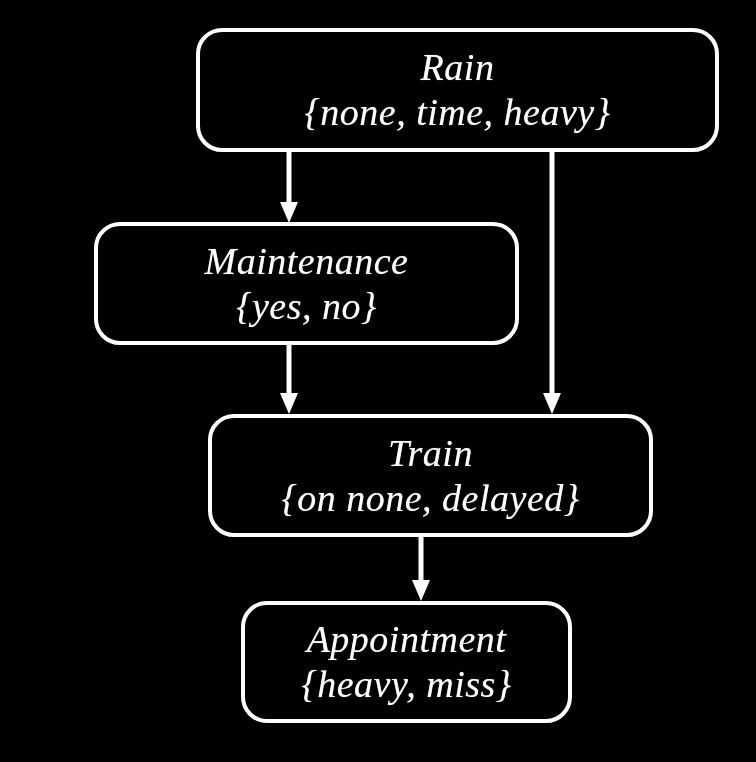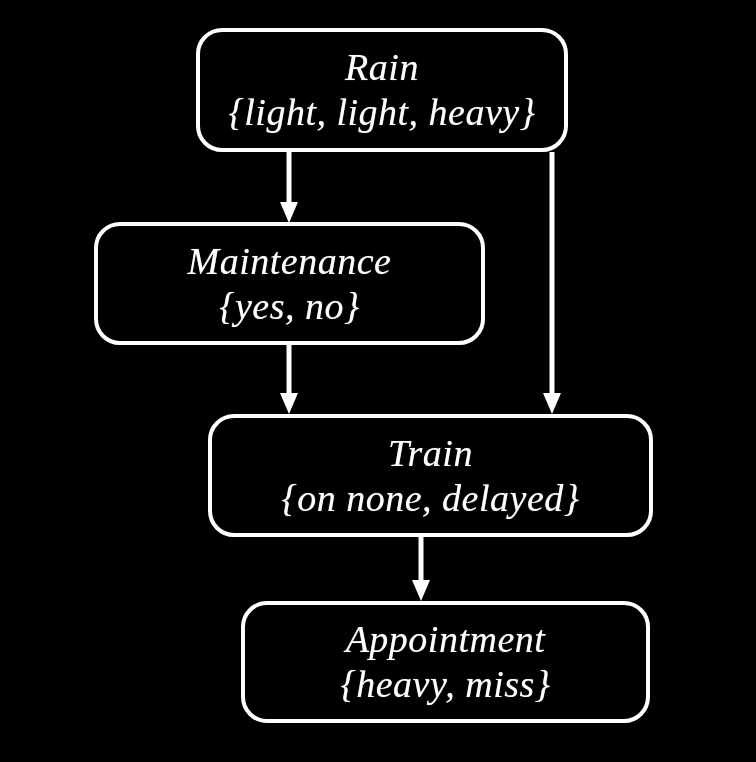--- a/index.html
+++ b/index.html
@@ -37,24 +37,24 @@
     white-space: nowrap;
   }
   .node .states {
     font-style: italic;
     font-size: 38px;
     letter-spacing: 0.5px;
     white-space: nowrap;
     margin-top: 2px;
   }
   
-  #node-rain        { left: 196px; top: 28px;  width: 372px; height: 124px; }
-  #node-maintenance { left: 94px;  top: 222px; width: 391px; height: 123px; }
+  #node-rain        { left: 196px; top: 28px;  width: 523px; height: 124px; }
+  #node-maintenance { left: 94px;  top: 222px; width: 425px; height: 123px; }
   #node-train       { left: 208px; top: 414px; width: 445px; height: 123px; }
-  #node-appointment { left: 241px; top: 601px; width: 409px; height: 122px; }
+  #node-appointment { left: 241px; top: 601px; width: 331px; height: 122px; }
 
   .edge {
     position: absolute;
     overflow: visible;
   }
   .edge svg { display: block; overflow: visible; }
 </style>
 </head>
 <body>
 
@@ -83,21 +83,21 @@
 
   <div class="edge" style="left:404px; top:537px; width:34px; height:65px;">
     <svg width="34" height="65" viewBox="0 0 34 65">
       <line x1="17" y1="0" x2="17" y2="45" stroke="#ffffff" stroke-width="5"></line>
       <polygon points="17,64 8,43 26,43" fill="#ffffff"></polygon>
     </svg>
   </div>
 
   <div class="node" id="node-rain">
     <span class="name">Rain</span>
-    <span class="states">{light, light, heavy}</span>
+    <span class="states">{none, time, heavy}</span>
   </div>
 
   <div class="node" id="node-maintenance">
     <span class="name">Maintenance</span>
     <span class="states">{yes, no}</span>
   </div>
 
   <div class="node" id="node-train">
     <span class="name">Train</span>
     <span class="states">{on none, delayed}</span>

